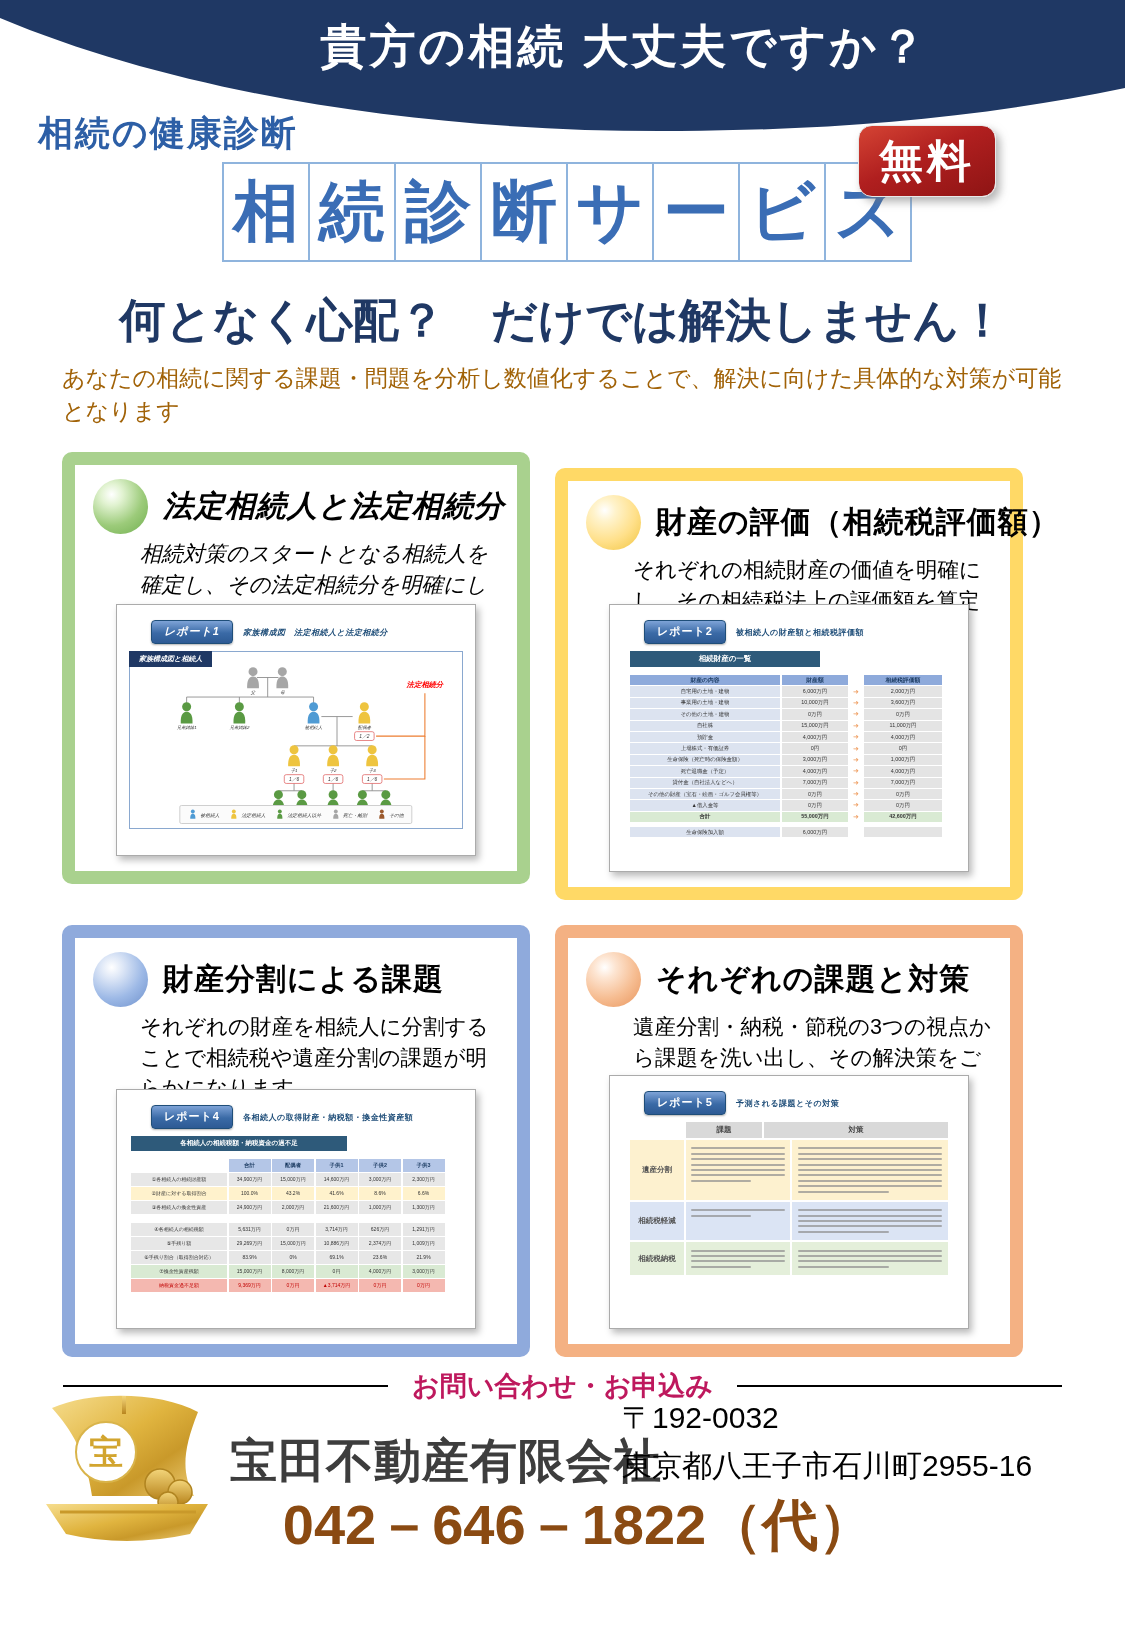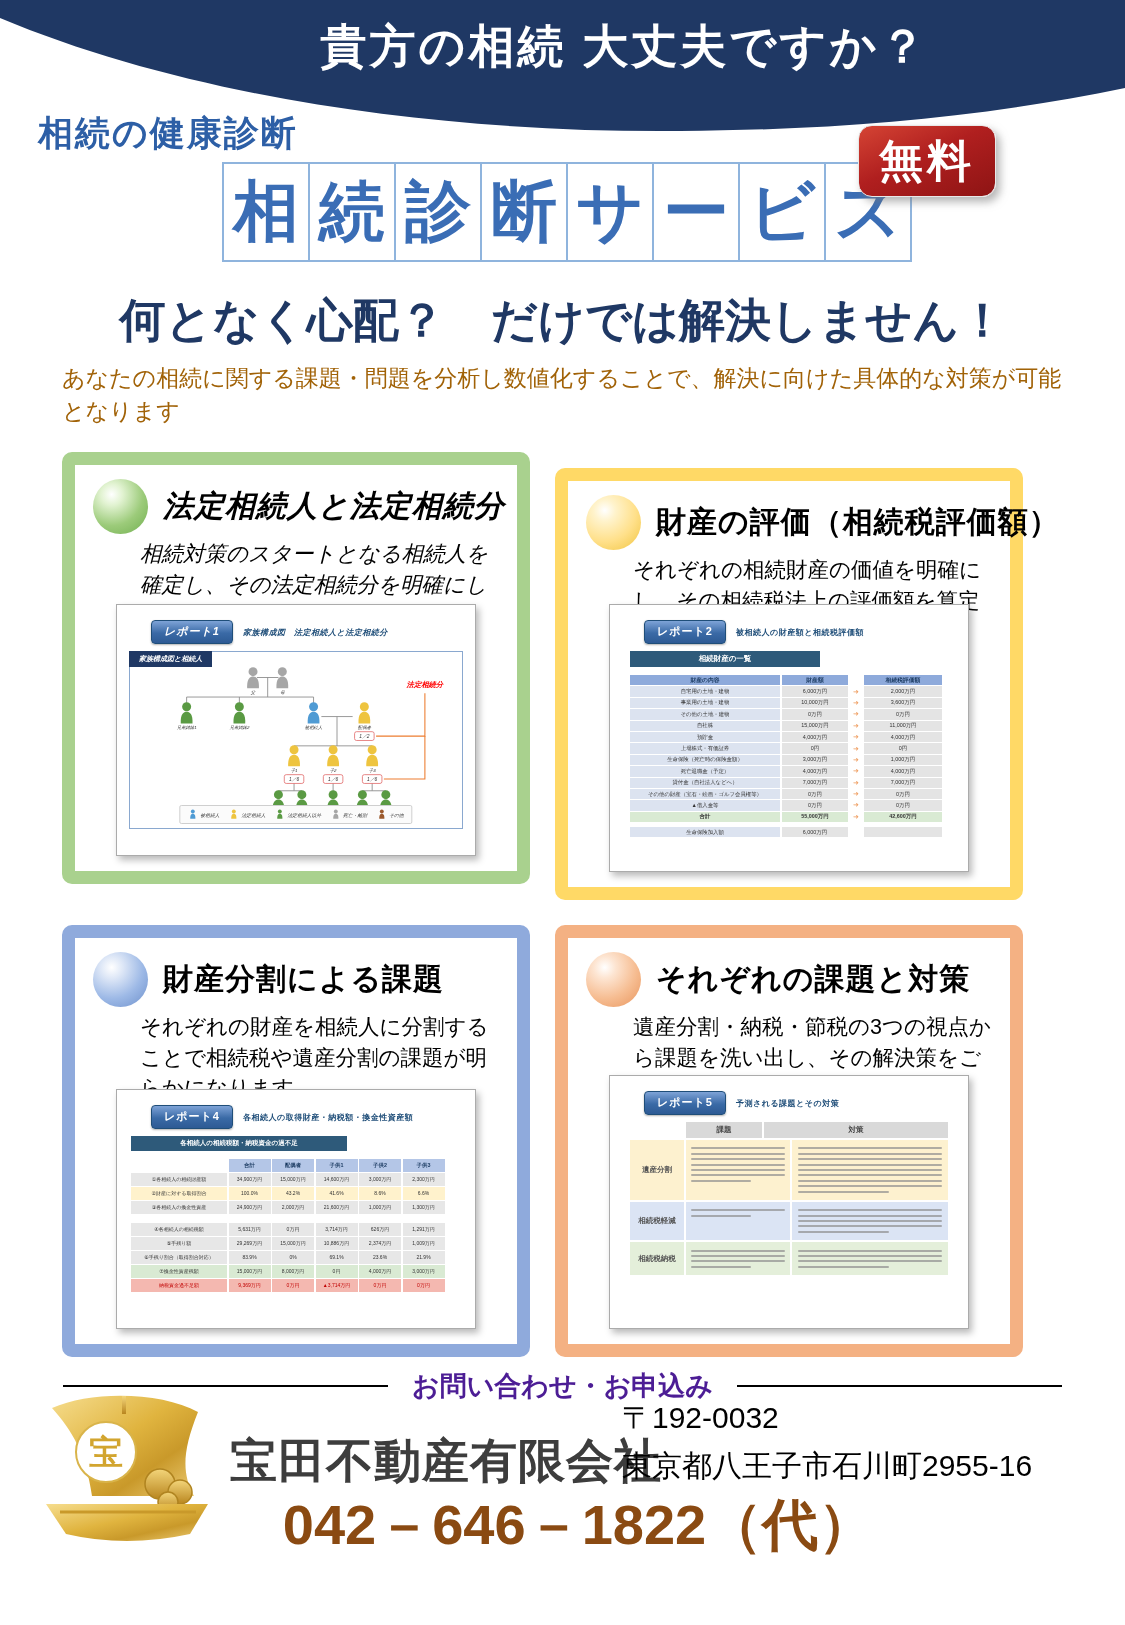--- a/index.html
+++ b/index.html
@@ -102,21 +102,21 @@
   .i-cell1{width:96px;margin-left:2px;padding:4px 4px;}
   .i-cell2{flex:1;margin-left:2px;padding:4px 5px;}
   .i-row.y>div{background:#fdf1cf;}
   .i-row.g>div{background:#e4efda;}
   .i-row.b>div{background:#dbe4f4;}
   .ln{height:2px;background:#8f8f8f;opacity:.7;margin:3.4px 1px;border-radius:1px;}
   .ln.short{width:62%;}
 
   
   .contact-divider{position:absolute;top:1368px;left:0;width:100%;display:flex;align-items:center;
-       justify-content:center;gap:24px;font-size:27px;font-weight:bold;color:#4c1d95;}
+       justify-content:center;gap:24px;font-size:27px;font-weight:bold;color:#be185d;}
   .dline{height:2px;background:#000;width:325px;}
   .logo{position:absolute;left:30px;top:1392px;}
   .company{position:absolute;left:230px;top:1430px;font-size:47px;font-weight:800;color:#3d3d3d;letter-spacing:1px;}
   .addr{position:absolute;left:622px;top:1398px;color:#000;}
   .postal{font-size:30px;}
   .addr2{font-size:30px;margin-top:7px;}
   .phone{position:absolute;top:1488px;left:16px;width:100%;text-align:center;
        font-size:56px;font-weight:800;color:#8a4a12;}
 </style>
 </head>

